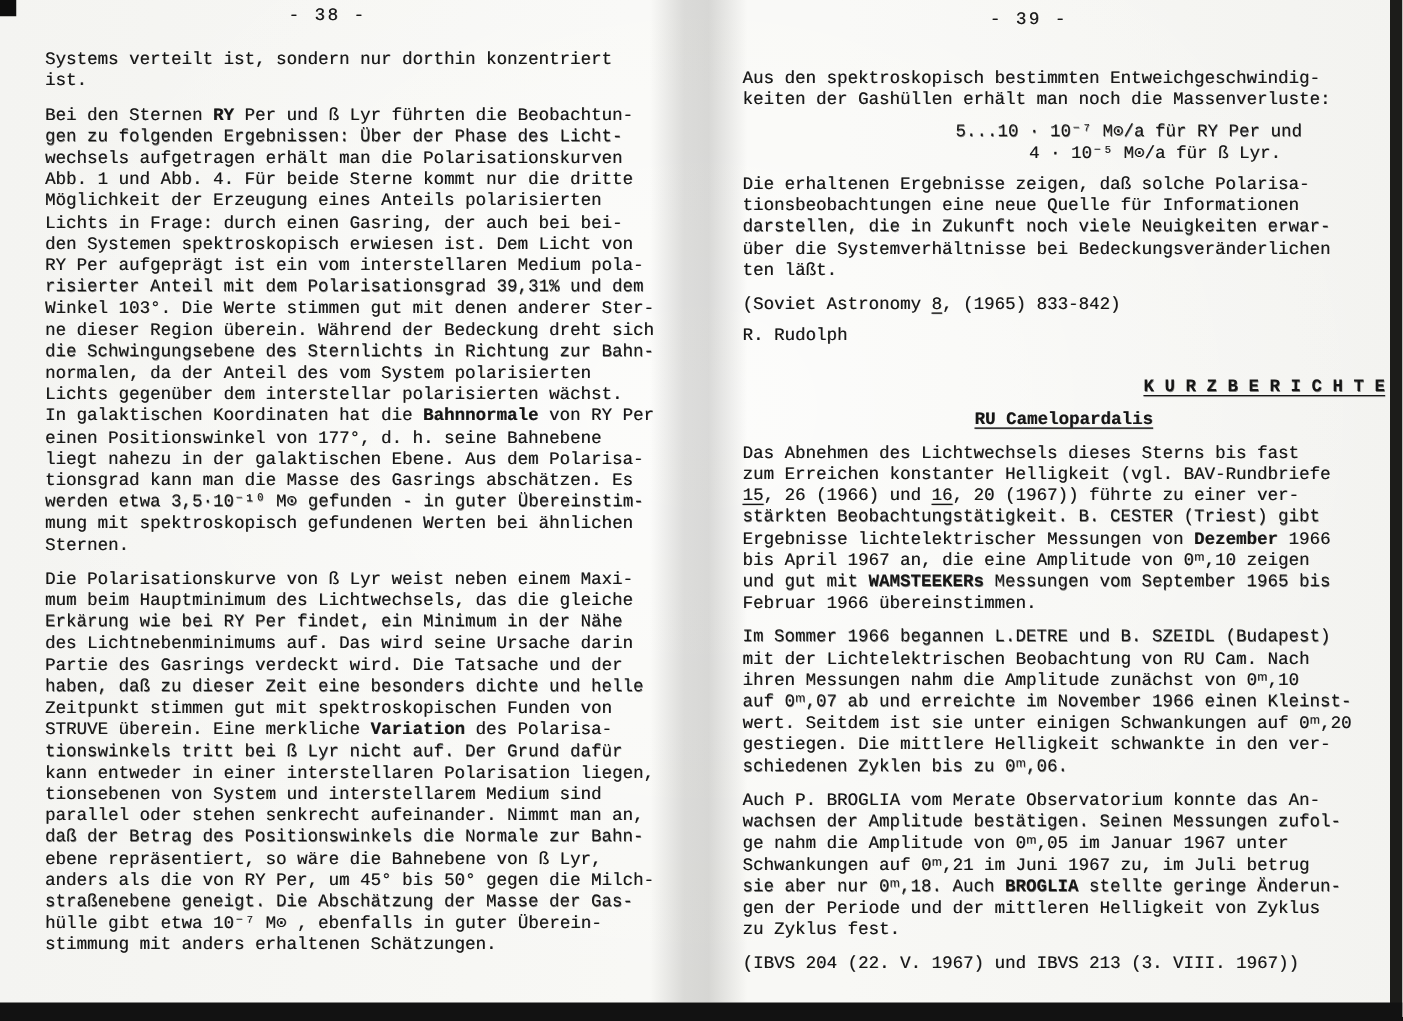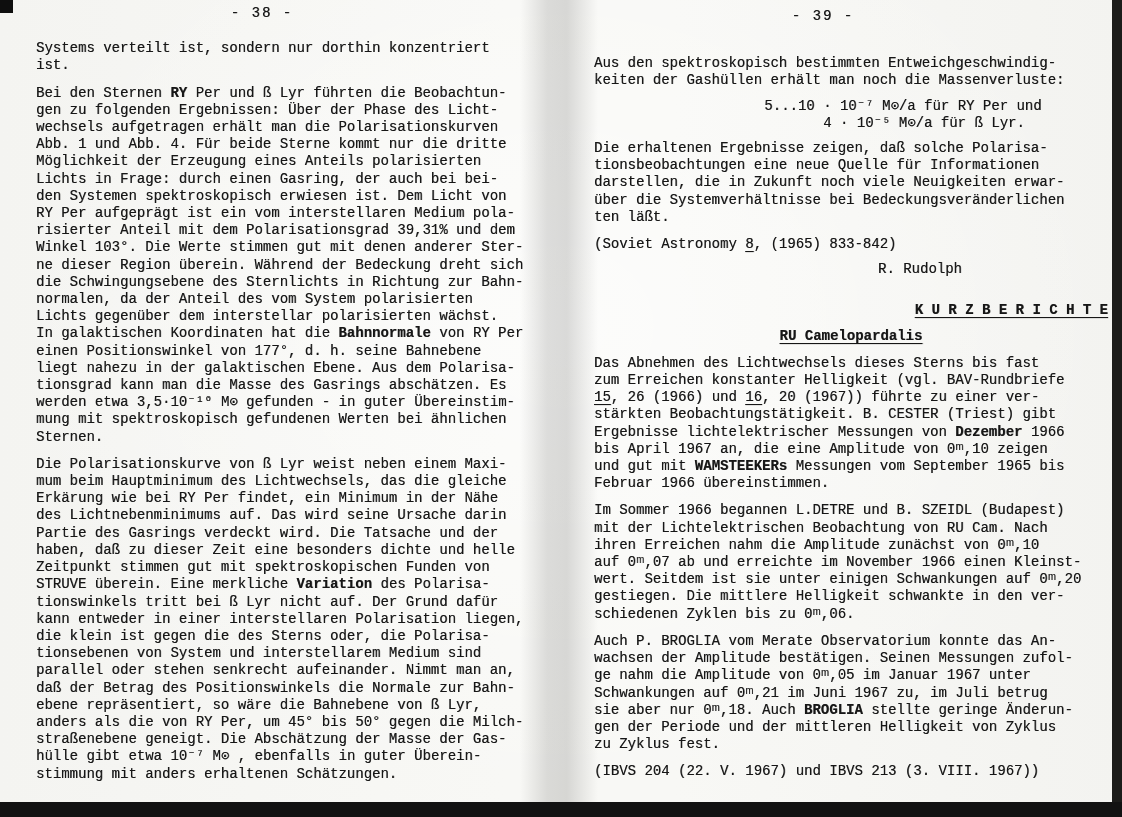--- a/index.html
+++ b/index.html
@@ -37,21 +37,21 @@
 
   .line{
     white-space:pre;
     text-shadow:0.4px 0.2px 0 rgba(22,22,22,0.55);
   }
   .u{text-decoration:underline;text-underline-offset:2.5px;}
   .b{font-weight:bold;}
 
   .block{margin-bottom:10px;}
   .block.formula{padding-left:104px;margin-top:-2px;margin-bottom:8px;text-align:center;}
-  .block.signature{text-align:right;padding-right:146px;margin-bottom:4px;}
+  .block.signature{padding-right:146px;margin-bottom:4px;}
   .block.heading{text-align:right;margin-top:24px;margin-bottom:8px;font-weight:bold;}
   .block.subheading{text-align:center;margin-bottom:10px;font-weight:bold;}
   .block.reference{margin-bottom:8px;}
 </style>
 </head>
 <body>
 
 <div class="paper"></div>
 <div class="gutter-shadow"></div>
 
@@ -89,21 +89,20 @@
         <div class="line">Die Polarisationskurve von ß Lyr weist neben einem Maxi-</div>
         <div class="line">mum beim Hauptminimum des Lichtwechsels, das die gleiche</div>
         <div class="line">Erkärung wie bei RY Per findet, ein Minimum in der Nähe</div>
         <div class="line">des Lichtnebenminimums auf. Das wird seine Ursache darin</div>
         <div class="line">Partie des Gasrings verdeckt wird. Die Tatsache und der</div>
         <div class="line">haben, daß zu dieser Zeit eine besonders dichte und helle</div>
         <div class="line">Zeitpunkt stimmen gut mit spektroskopischen Funden von</div>
         <div class="line"><span>STRUVE überein. Eine merkliche </span><span class="b">Variation</span><span> des Polarisa-</span></div>
         <div class="line">tionswinkels tritt bei ß Lyr nicht auf. Der Grund dafür</div>
         <div class="line">kann entweder in einer interstellaren Polarisation liegen,</div>
-        <div class="line">die klein ist gegen die des Sterns oder, die Polarisa-</div>
         <div class="line">tionsebenen von System und interstellarem Medium sind</div>
         <div class="line">parallel oder stehen senkrecht aufeinander. Nimmt man an,</div>
         <div class="line">daß der Betrag des Positionswinkels die Normale zur Bahn-</div>
         <div class="line">ebene repräsentiert, so wäre die Bahnebene von ß Lyr,</div>
         <div class="line">anders als die von RY Per, um 45° bis 50° gegen die Milch-</div>
         <div class="line">straßenebene geneigt. Die Abschätzung der Masse der Gas-</div>
         <div class="line">hülle gibt etwa 10⁻⁷ M⊙ , ebenfalls in guter Überein-</div>
         <div class="line">stimmung mit anders erhaltenen Schätzungen.</div>
       </div>
     </div>
@@ -145,21 +144,21 @@
         <div class="line"><span class="u">15</span><span>, 26 (1966) und </span><span class="u">16</span><span>, 20 (1967)) führte zu einer ver-</span></div>
         <div class="line">stärkten Beobachtungstätigkeit. B. CESTER (Triest) gibt</div>
         <div class="line"><span>Ergebnisse lichtelektrischer Messungen von </span><span class="b">Dezember</span><span> 1966</span></div>
         <div class="line">bis April 1967 an, die eine Amplitude von 0ᵐ,10 zeigen</div>
         <div class="line"><span>und gut mit </span><span class="b">WAMSTEEKERs</span><span> Messungen vom September 1965 bis</span></div>
         <div class="line">Februar 1966 übereinstimmen.</div>
       </div>
       <div class="block paragraph">
         <div class="line">Im Sommer 1966 begannen L.DETRE und B. SZEIDL (Budapest)</div>
         <div class="line">mit der Lichtelektrischen Beobachtung von RU Cam. Nach</div>
-        <div class="line">ihren Erreichen nahm die Amplitude zunächst von 0ᵐ,10</div>
+        <div class="line">ihren Messungen nahm die Amplitude zunächst von 0ᵐ,10</div>
         <div class="line">auf 0ᵐ,07 ab und erreichte im November 1966 einen Kleinst-</div>
         <div class="line">wert. Seitdem ist sie unter einigen Schwankungen auf 0ᵐ,20</div>
         <div class="line">gestiegen. Die mittlere Helligkeit schwankte in den ver-</div>
         <div class="line">schiedenen Zyklen bis zu 0ᵐ,06.</div>
       </div>
       <div class="block paragraph">
         <div class="line">Auch P. BROGLIA vom Merate Observatorium konnte das An-</div>
         <div class="line">wachsen der Amplitude bestätigen. Seinen Messungen zufol-</div>
         <div class="line">ge nahm die Amplitude von 0ᵐ,05 im Januar 1967 unter</div>
         <div class="line">Schwankungen auf 0ᵐ,21 im Juni 1967 zu, im Juli betrug</div>

